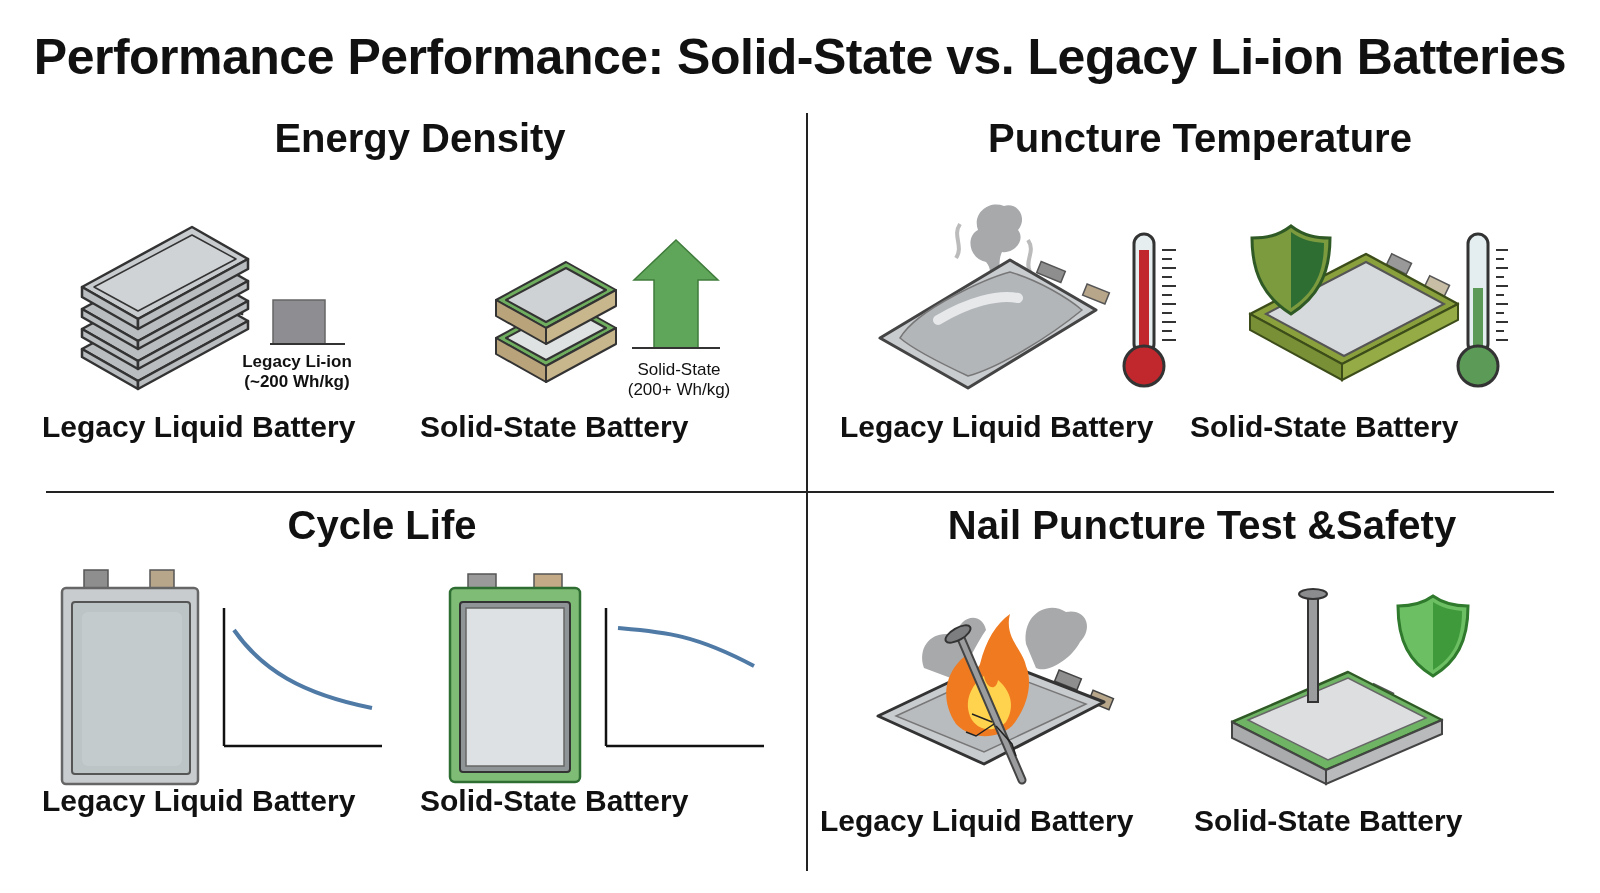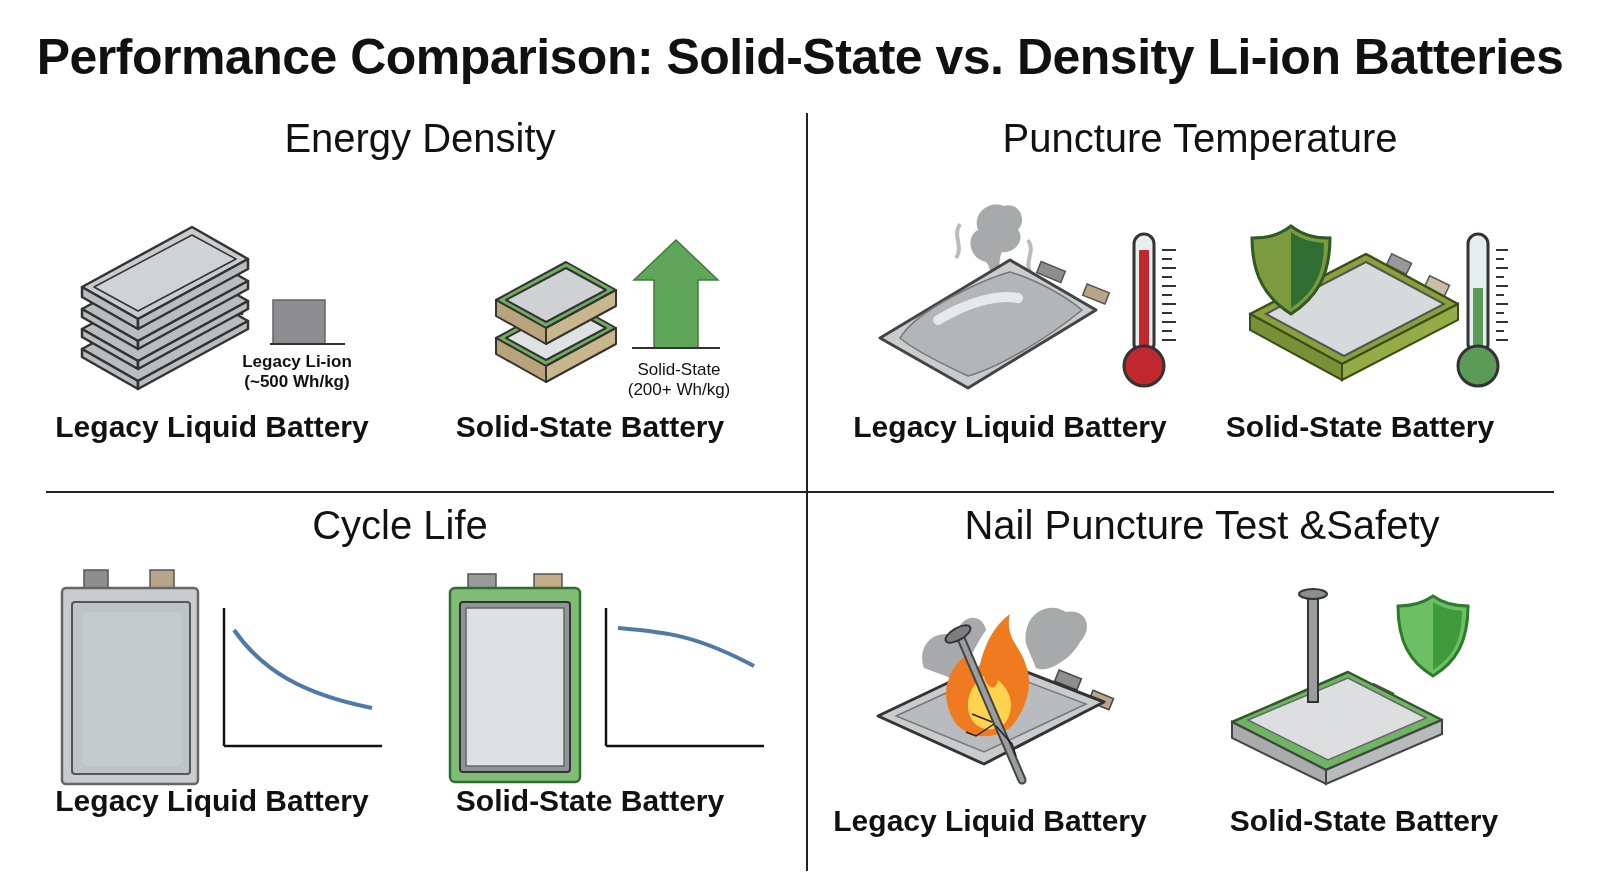--- a/index.html
+++ b/index.html
@@ -1,28 +1,28 @@
 <!DOCTYPE html>
 <html><head>
 <meta charset="utf-8">
 <style>
   html,body{margin:0;padding:0;background:#ffffff;}
   body{width:1600px;height:893px;position:relative;overflow:hidden;font-family:"Liberation Sans",sans-serif;color:#111;}
   .title{position:absolute;left:0;top:28px;width:1600px;text-align:center;font-size:50px;font-weight:bold;letter-spacing:-0.5px;}
   .vline{position:absolute;left:806px;top:113px;width:2px;height:758px;background:#222;}
   .hline{position:absolute;left:46px;top:491px;width:1508px;height:2px;background:#222;}
-  .qtitle{position:absolute;font-size:40px;font-weight:normal;text-align:center;white-space:nowrap;}
-  .label{position:absolute;font-size:30px;font-weight:bold;white-space:nowrap;text-align:center;}
+  .qtitle{position:absolute;font-size:40px;font-weight:bold;text-align:center;white-space:nowrap;}
+  .label{position:absolute;font-size:30px;font-weight:bold;white-space:nowrap;}
   .small{position:absolute;font-size:17px;text-align:center;line-height:20px;white-space:nowrap;}
   svg{position:absolute;overflow:visible;}
 </style>
 </head>
 <body>
 
-<div class="title">Performance Comparison: Solid-State vs. Density Li-ion Batteries</div>
+<div class="title">Performance Performance: Solid-State vs. Legacy Li-ion Batteries</div>
 <div class="vline"></div>
 <div class="hline"></div>
 
 <div>
   <div class="qtitle" style="left:210px;top:116px;width:420px;">Energy Density</div>
 
   <svg style="left:80px;top:225px;" width="170" height="170" viewBox="0 0 170 170">
     <g stroke="#333" stroke-width="2.5" stroke-linejoin="round">
 
       <rect x="115" y="4" width="14" height="10" fill="#8e8e8e" transform="skewY(20)"></rect>
@@ -44,21 +44,21 @@
       </g>
       <path d="M14 62 L112 10 L156 34 L58 86 Z" fill="#cfd3d5" stroke-width="1.5"></path>
     </g>
   </svg>
   <svg style="left:270px;top:300px;" width="75" height="46" viewBox="0 0 75 46">
     <rect x="23" y="0" width="52" height="44" fill="#8e8e92" stroke="#666" stroke-width="1.5" transform="translate(-20,0)"></rect>
     <line x1="0" y1="44" x2="75" y2="44" stroke="#333" stroke-width="2"></line>
   </svg>
   <div class="small" style="left:232px;top:352px;width:130px;font-weight:bold;">
     <div>Legacy Li-ion</div>
-    <div>(~500 Wh/kg)</div>
+    <div>(~200 Wh/kg)</div>
   </div>
   <div class="label" style="left:42px;top:410px;width:340px;">Legacy Liquid Battery</div>
 
   <svg style="left:494px;top:262px;" width="130" height="122" viewBox="0 0 130 122">
     <g stroke="#333" stroke-width="2" stroke-linejoin="round">
       <path d="M2 76 L72 38 L122 66 L52 104 Z" fill="#6fae5e"></path>
       <path d="M2 76 L2 92 L52 120 L52 104 Z" fill="#b8a37a"></path>
       <path d="M52 104 L52 120 L122 82 L122 66 Z" fill="#c8b68c"></path>
       <path d="M12 76 L72 44 L112 66 L52 98 Z" fill="#dfe2e3"></path>
       <path d="M2 38 L72 0 L122 28 L52 66 Z" fill="#6fae5e"></path>
@@ -140,21 +140,21 @@
         <line x1="36" y1="81" x2="44" y2="81"></line>
         <line x1="36" y1="90" x2="48" y2="90"></line>
         <line x1="36" y1="99" x2="44" y2="99"></line>
         <line x1="36" y1="108" x2="48" y2="108"></line>
     </g>
   </svg>
   <div class="label" style="left:1190px;top:410px;width:340px;">Solid-State Battery</div>
 </div>
 
 <div>
-  <div class="qtitle" style="left:250px;top:503px;width:300px;">Cycle Life</div>
+  <div class="qtitle" style="left:232px;top:503px;width:300px;">Cycle Life</div>
 
   <svg style="left:60px;top:568px;" width="140" height="218" viewBox="0 0 140 218">
     <rect x="24" y="2" width="24" height="18" fill="#8e8e8e" stroke="#555" stroke-width="1.5"></rect>
     <rect x="90" y="2" width="24" height="18" fill="#b8a68a" stroke="#555" stroke-width="1.5"></rect>
     <rect x="2" y="20" width="136" height="196" rx="4" fill="#c9cccf" stroke="#666" stroke-width="2.5"></rect>
     <rect x="12" y="34" width="118" height="172" rx="3" fill="#bcc4c6" stroke="#555" stroke-width="2"></rect>
     <rect x="22" y="44" width="100" height="154" rx="6" fill="#c3cbcd"></rect>
   </svg>
   <svg style="left:222px;top:608px;" width="162" height="140" viewBox="0 0 162 140">
     <line x1="2" y1="0" x2="2" y2="138" stroke="#111" stroke-width="2.5"></line>

